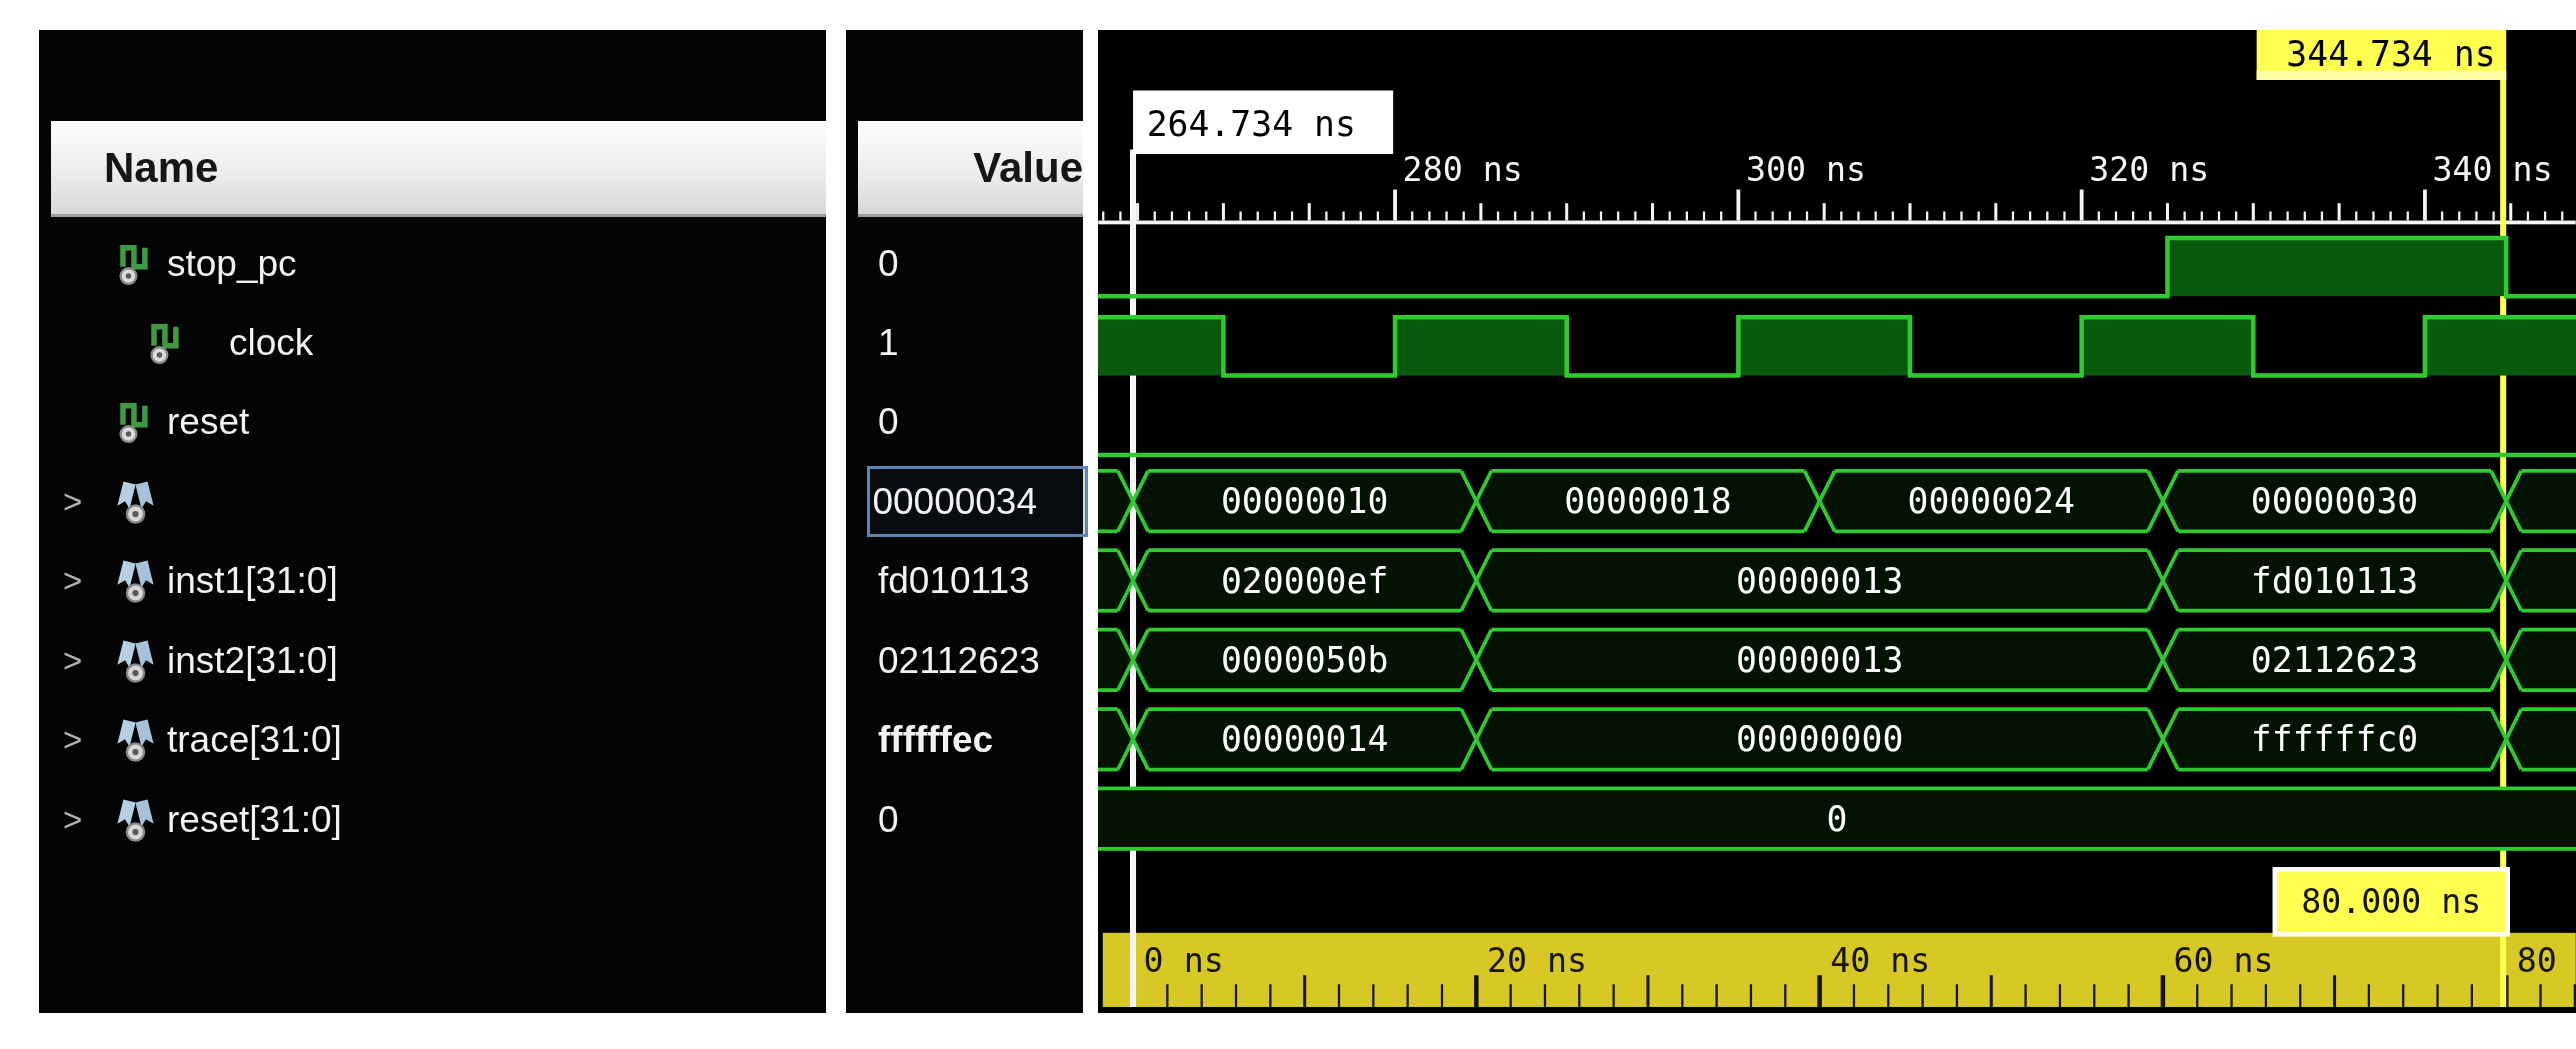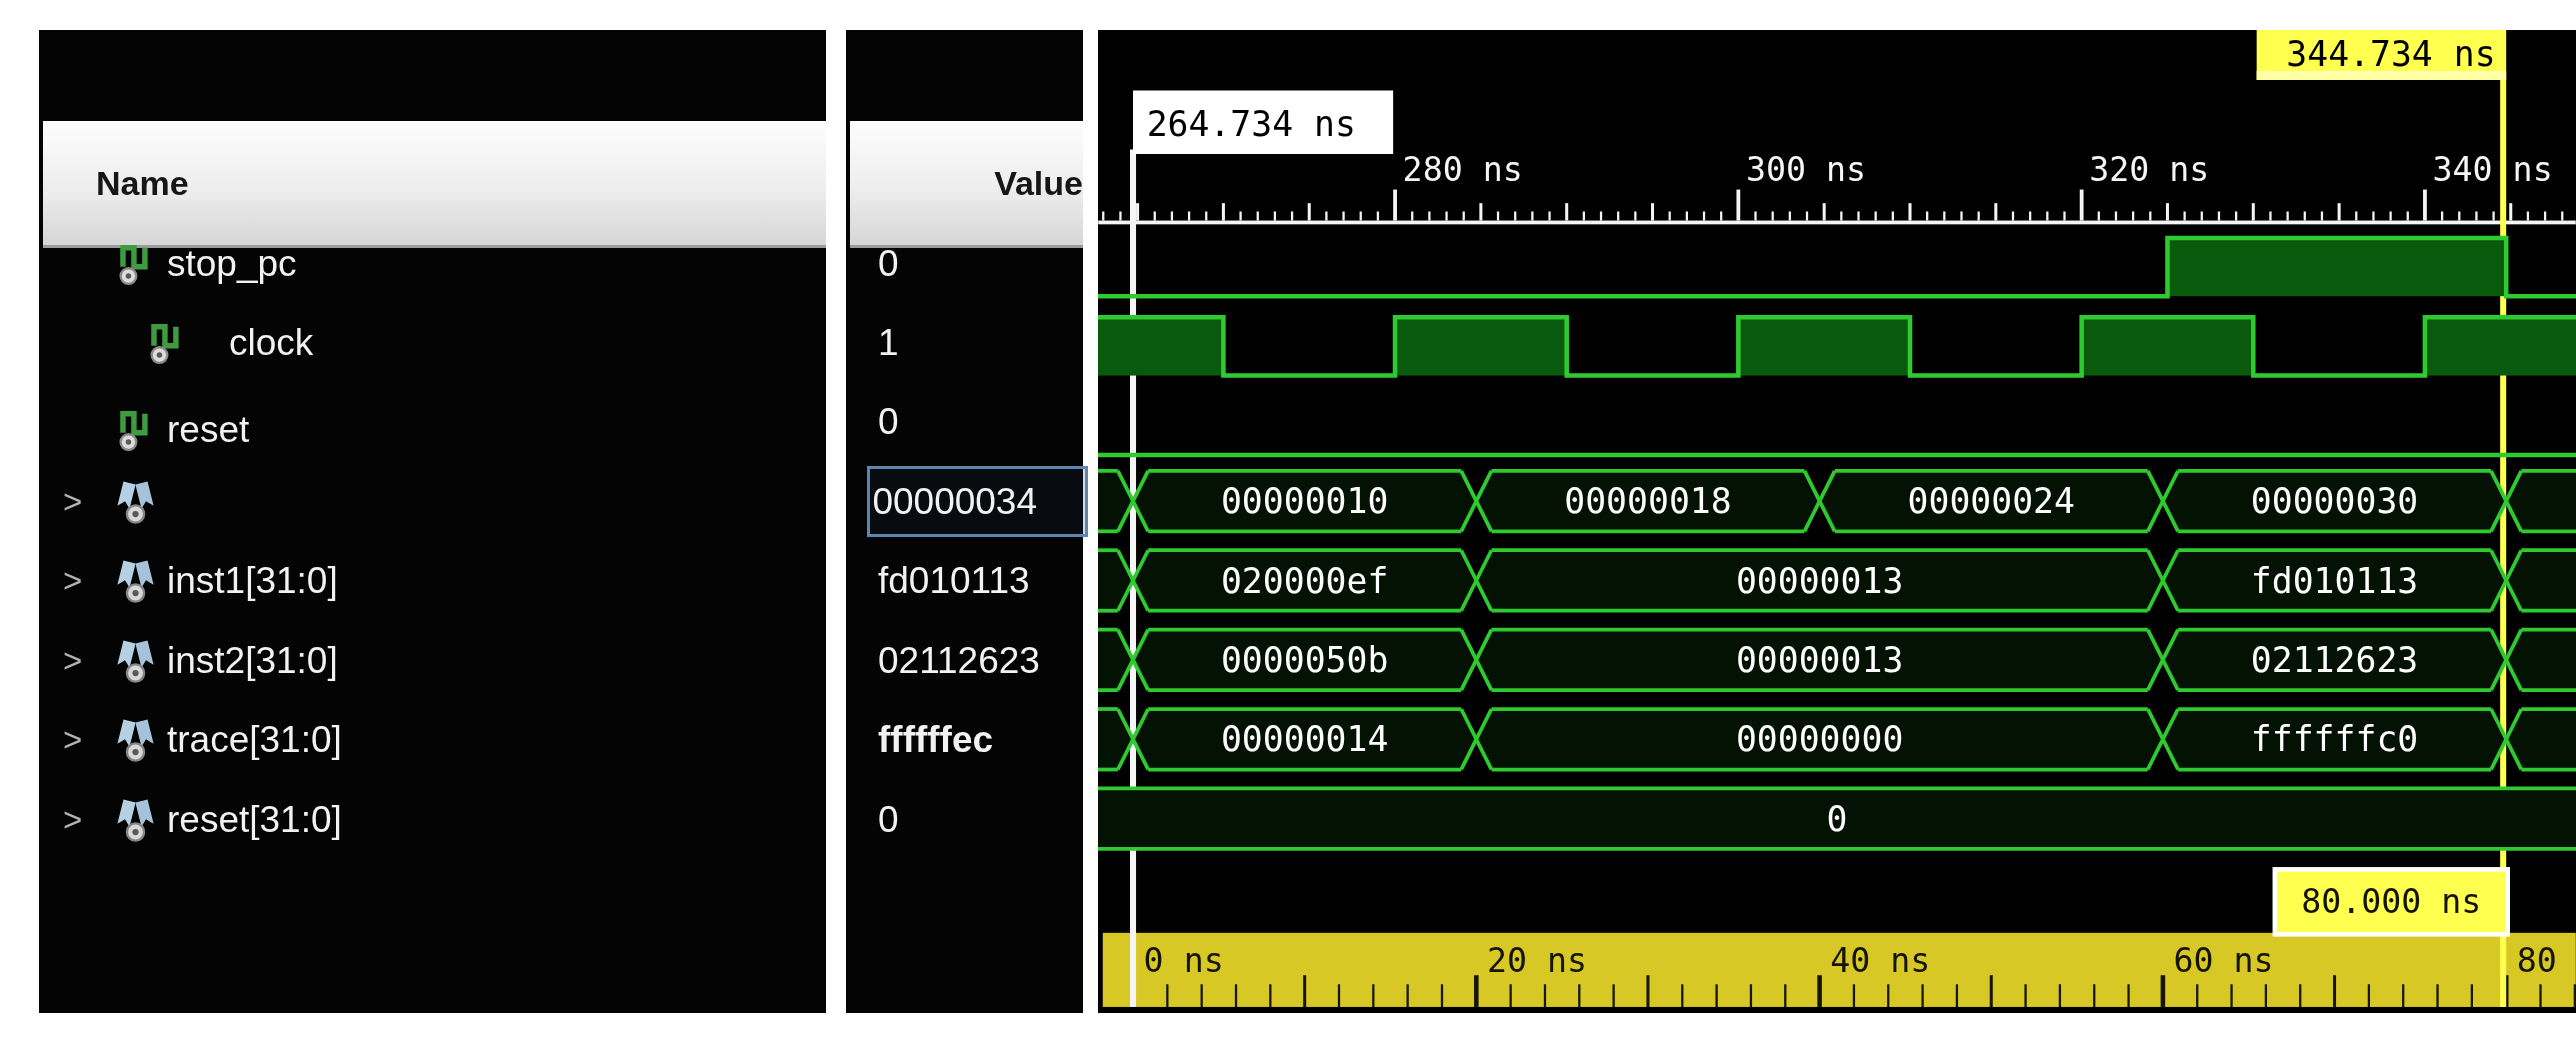--- a/index.html
+++ b/index.html
@@ -7,25 +7,25 @@
     width:2576px;height:1050px;position:relative;overflow:hidden;
     background:#ffffff;font-family:"Liberation Sans",sans-serif;
   }
   .panel{position:absolute;top:30px;height:983px;background:#040404}
   #name-panel{left:39px;width:787px}
   #value-panel{left:846px;width:237px}
   #wave-panel{left:1098px;width:1478px;background:#000}
   #wave-svg{position:absolute;left:0;top:0;width:1478px;height:983px;display:block}
 
   .hdr{
-    position:absolute;top:91px;left:4px;right:0;height:127px;box-sizing:border-box;
+    position:absolute;top:91px;left:12px;right:0;height:96px;box-sizing:border-box;
     background:linear-gradient(180deg,#fdfdfd 0%,#ededed 55%,#d6d6d6 100%);
     border-bottom:3px solid #9c9c9c;
     display:flex;align-items:center;
-    color:#161616;font-size:34px;font-weight:bold;
+    color:#161616;font-size:42px;font-weight:bold;
   }
   #name-panel .hdr{padding-left:53px}
   #value-panel .hdr{justify-content:flex-end}
 
   .srow{
     position:absolute;left:0;right:0;height:79px;
     display:flex;align-items:center;
     color:#f2f2f2;font-size:37px;white-space:nowrap;
   }
   .tw{flex:none;width:53px;margin-left:24px;font-size:33px;color:#b2b2b2}
@@ -62,21 +62,21 @@
       </div>
       <div class="srow" style="top: 273px; gap: 31px;">
         <span class="tw"></span>
         <svg class="ic" viewBox="0 0 48 60">
           <path d="M8 34 V10 H22 V34 H36 V10" fill="none" stroke="#3e9b40" stroke-width="7"></path>
           <circle cx="15" cy="46" r="10" fill="#dcdcdc" stroke="#8a8a8a" stroke-width="3"></circle>
           <circle cx="15" cy="46" r="3.5" fill="#5a5a5a"></circle>
         </svg>
         <span>clock</span>
       </div>
-      <div class="srow" style="top: 360px;">
+      <div class="srow" style="top: 352px;">
         <span class="tw"></span>
         <svg class="ic" viewBox="0 0 48 60">
           <path d="M8 34 V10 H22 V34 H36 V10" fill="none" stroke="#3e9b40" stroke-width="7"></path>
           <circle cx="15" cy="46" r="10" fill="#dcdcdc" stroke="#8a8a8a" stroke-width="3"></circle>
           <circle cx="15" cy="46" r="3.5" fill="#5a5a5a"></circle>
         </svg>
         <span>reset</span>
       </div>
       <div class="srow" style="top: 432px;">
         <span class="tw">&gt;</span>

